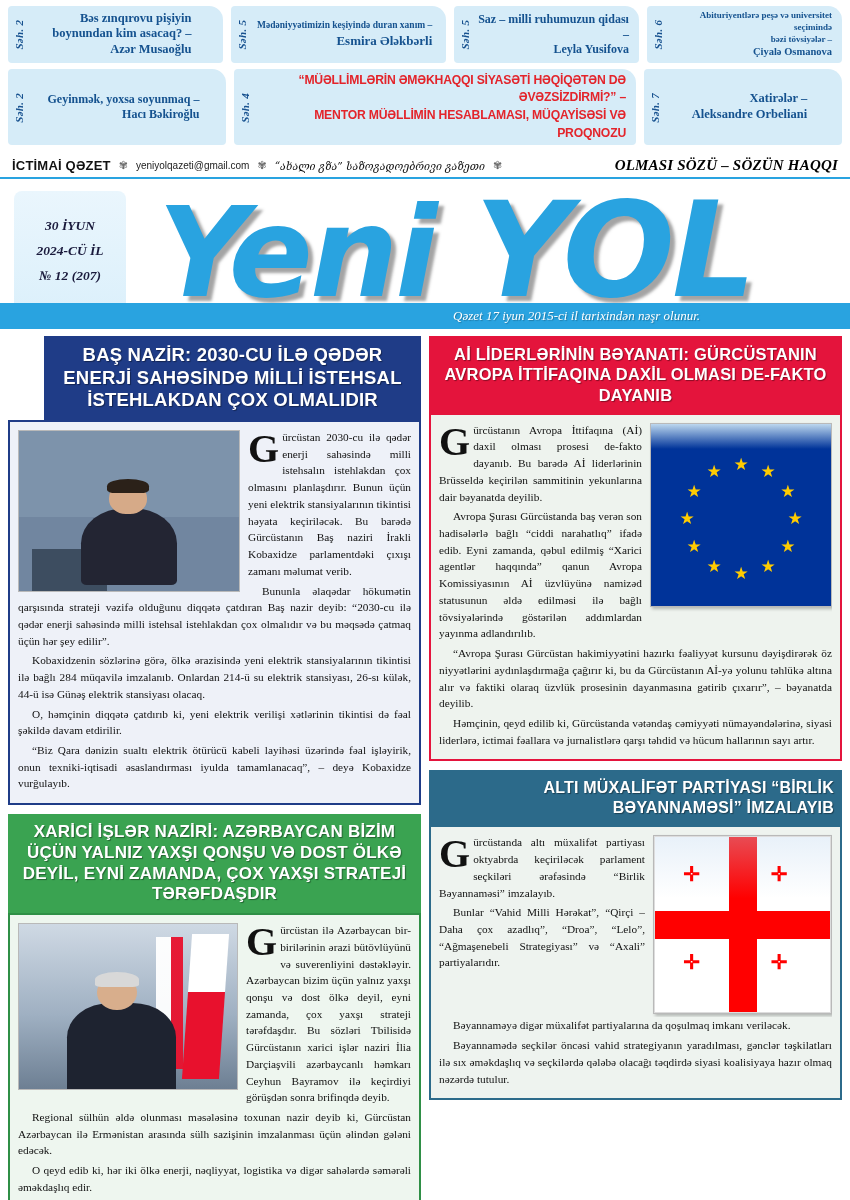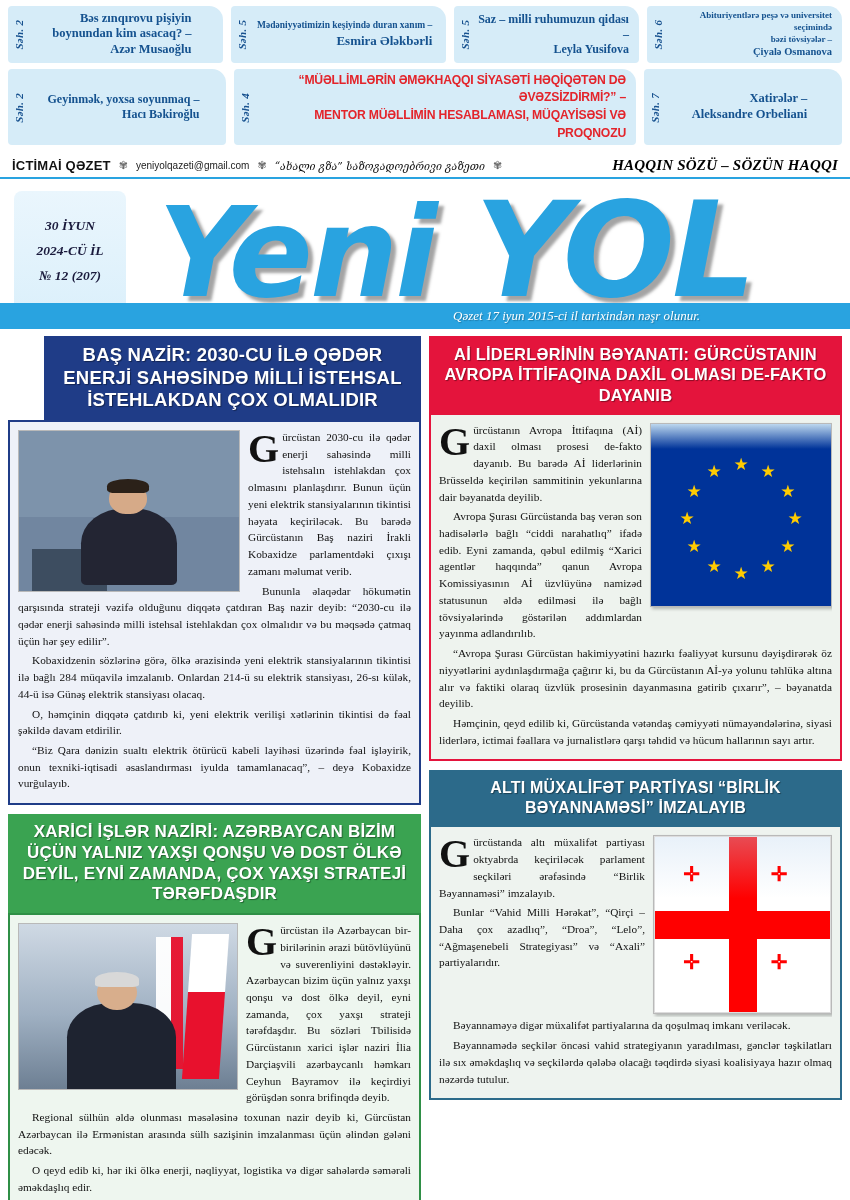--- a/index.html
+++ b/index.html
@@ -139,21 +139,21 @@
     color:#fff;text-align:center;
     font-family:"Liberation Sans",sans-serif;font-weight:bold;
     letter-spacing:.2px;line-height:1.22;
     padding:8px 8px;
     text-shadow:1px 1px 1px rgba(0,0,0,.4);
   }
   .hl-blue{background:#1f3c87;font-size:18.5px;margin-left:36px;}
   .hl-green{background:#35a council;}
   .hl-green{background:#3aa351;font-size:17px;}
   .hl-red{background:#e4143c;font-size:16.5px;}
-  .hl-teal{background:#2c6a8a;font-size:16px;}
+  .hl-teal{background:#2c6a8a;font-size:16px;text-align:right;}
 
   .abody{
     border:2px solid;
     padding:7px 8px 8px 8px;
     box-sizing:border-box;
   }
   .b-blue{border-color:#1f3c87;background:#eef1f8;}
   .b-green{border-color:#2f8f46;background:#eef6ef;}
   .b-red{border-color:#e4143c;background:#eef3ee;}
   .b-teal{border-color:#2c6a8a;background:#eef3ef;}
@@ -336,21 +336,21 @@
   <div class="infobar">
     <div class="seg">
       <span class="ict">İCTİMAİ QƏZET</span>
       <span class="flower">✾</span>
       <span class="mail">yeniyolqazeti@gmail.com</span>
       <span class="flower">✾</span>
       <span class="geo">“ახალი გზა” საზოგადოებრივი გაზეთი</span>
       <span class="flower">✾</span>
     </div>
     <div class="seg">
-      <span class="motto">HAQQIN SÖZÜ – SÖZÜN HAQQI</span>
+      <span class="motto">OLMASI SÖZÜ – SÖZÜN HAQQI</span>
     </div>
   </div>
 
   <div class="masthead">
     <div class="datebox">
       <div>30 İYUN</div>
       <div>2024-CÜ İL</div>
       <div>№ 12 (207)</div>
     </div>
     <div class="logo">

